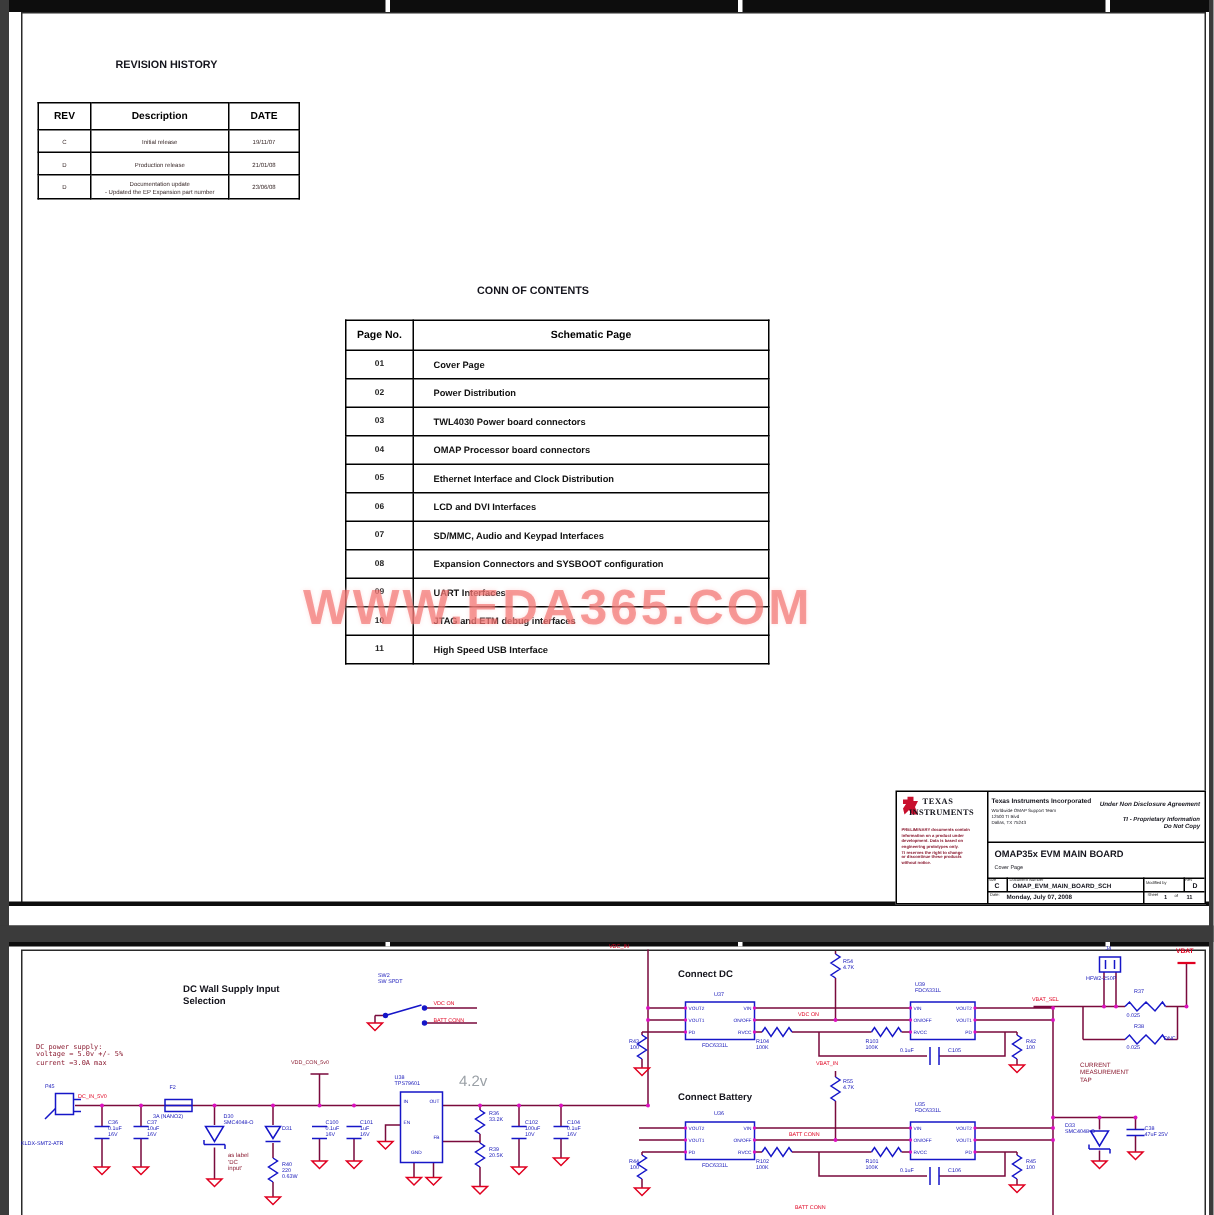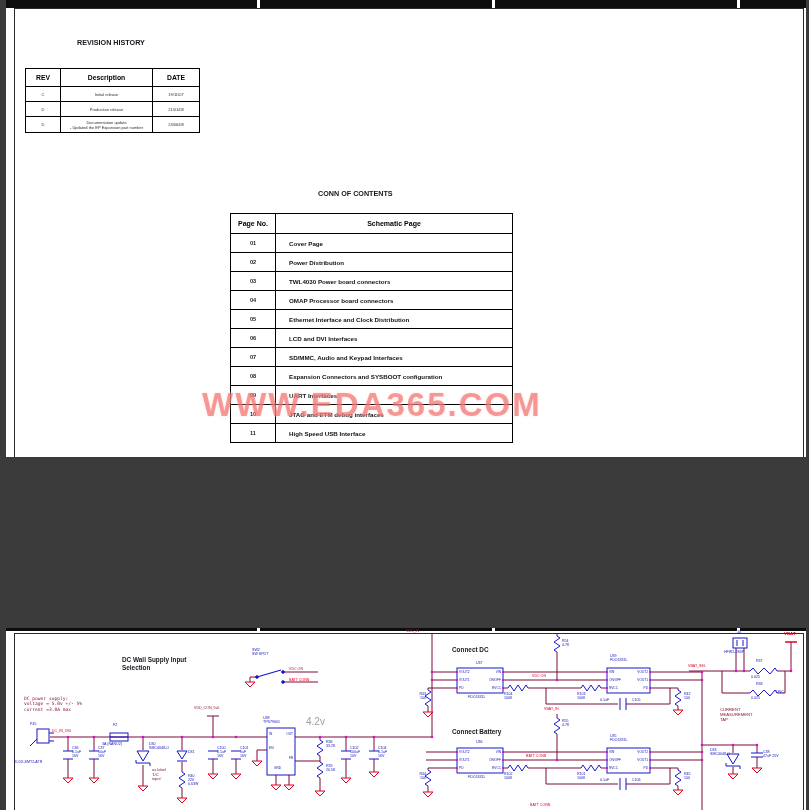--- a/index.html
+++ b/index.html
@@ -26,21 +26,21 @@
   .toc .ttl{font-size:6.2px;font-weight:bold;text-align:left;padding-left:13px;color:#111}
   .wm{position:absolute;font-size:33px;font-weight:bold;letter-spacing:2px;
       color:rgba(239,83,80,0.55);text-shadow:0 0 3px rgba(255,210,210,0.65);white-space:nowrap}
   .tb{position:absolute;border:1px solid #000}
   .tb .cell-lab{font-size:2.7px;color:#222}
   svg{position:absolute;left:0;top:0}
 </style>
 </head>
 <body>
 
-<div class="page" style="top:0;height:457px">
+<div class="page" style="top:0;height:617px">
   <div class="topband" style="height:8px">
     <div class="tick" style="left:251px;top:0;width:3px;height:8px"></div>
     <div class="tick" style="left:486px;top:0;width:3px;height:8px"></div>
     <div class="tick" style="left:731px;top:0;width:3px;height:8px"></div>
   </div>
   <div class="frame" style="left:8px;top:8px;width:788px;height:593px"></div>
   <div class="abs" style="left:0;top:601px;width:800px;height:3px;background:#0d0d0d"></div>
 
   <div class="lbl f7 bk" style="left:71px;top:39px">REVISION HISTORY</div>
 

